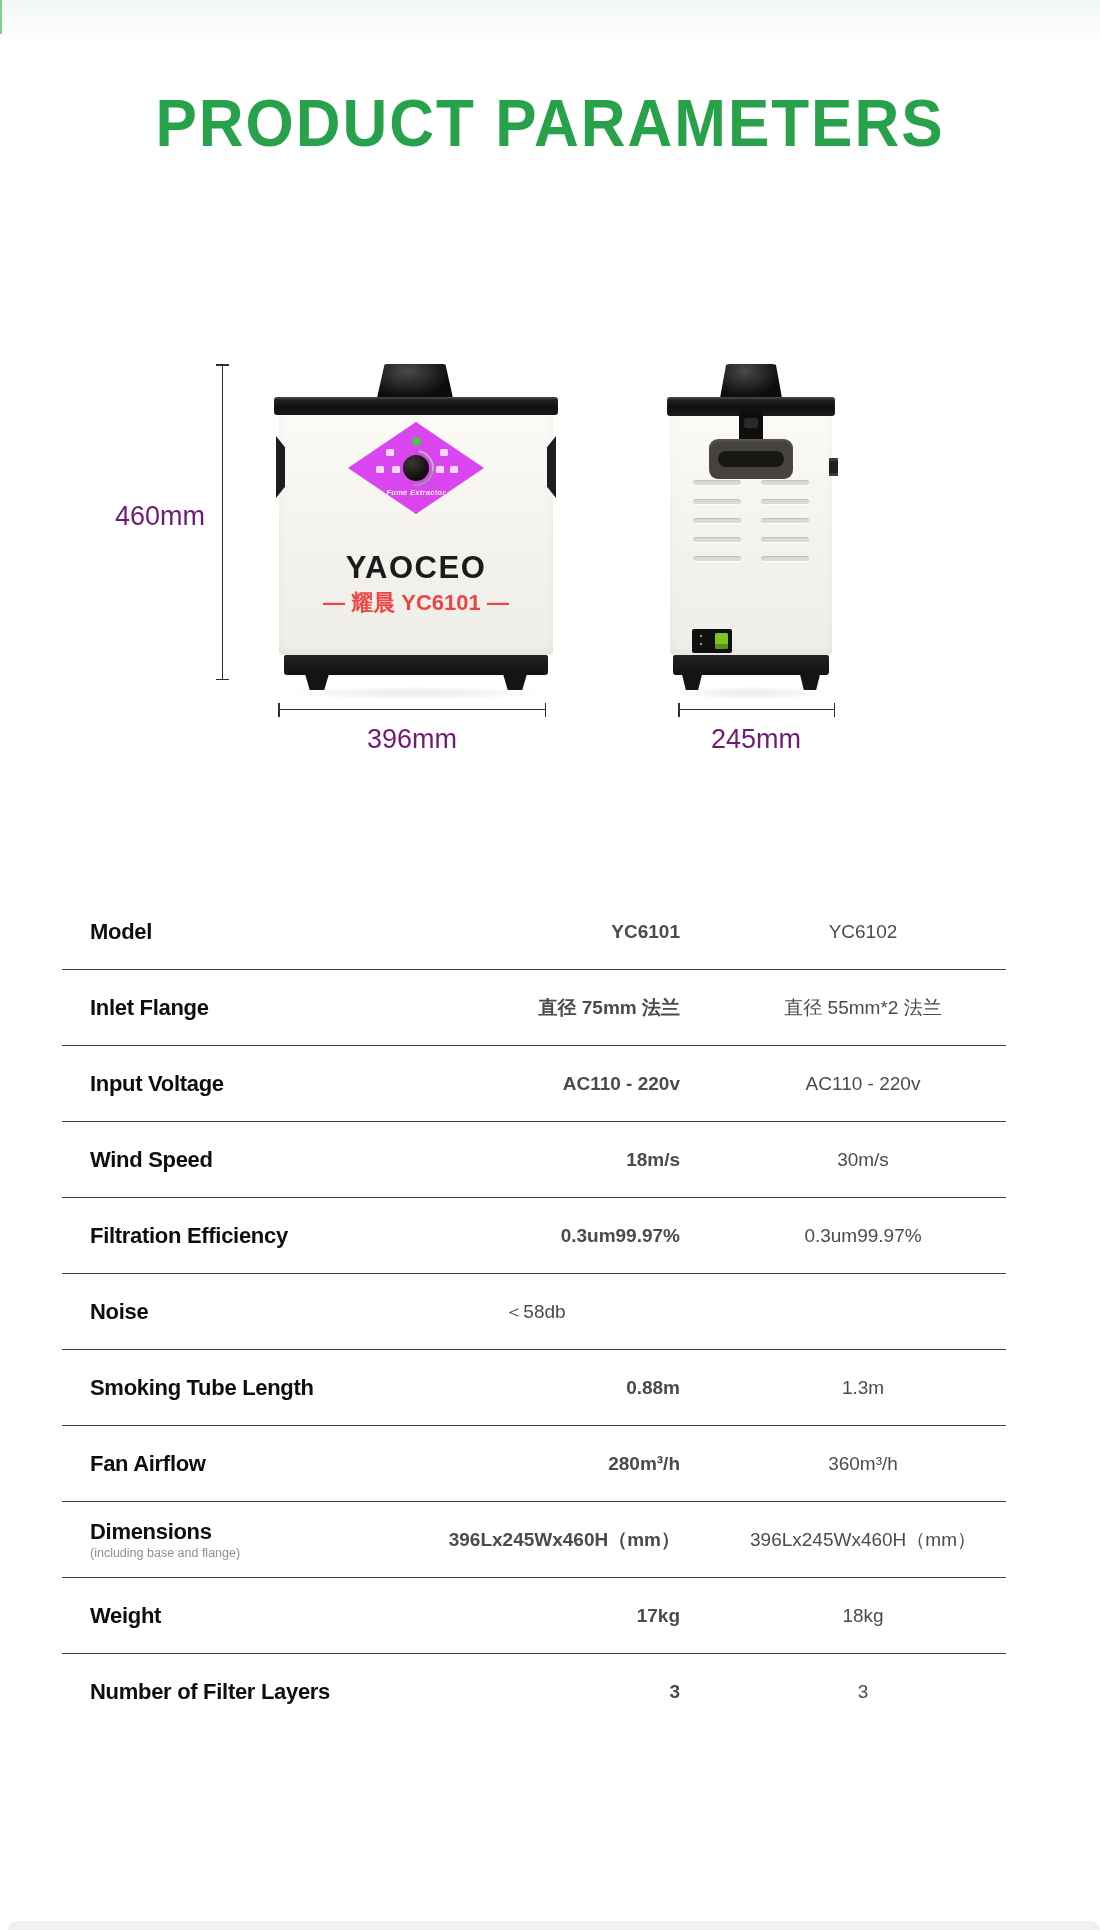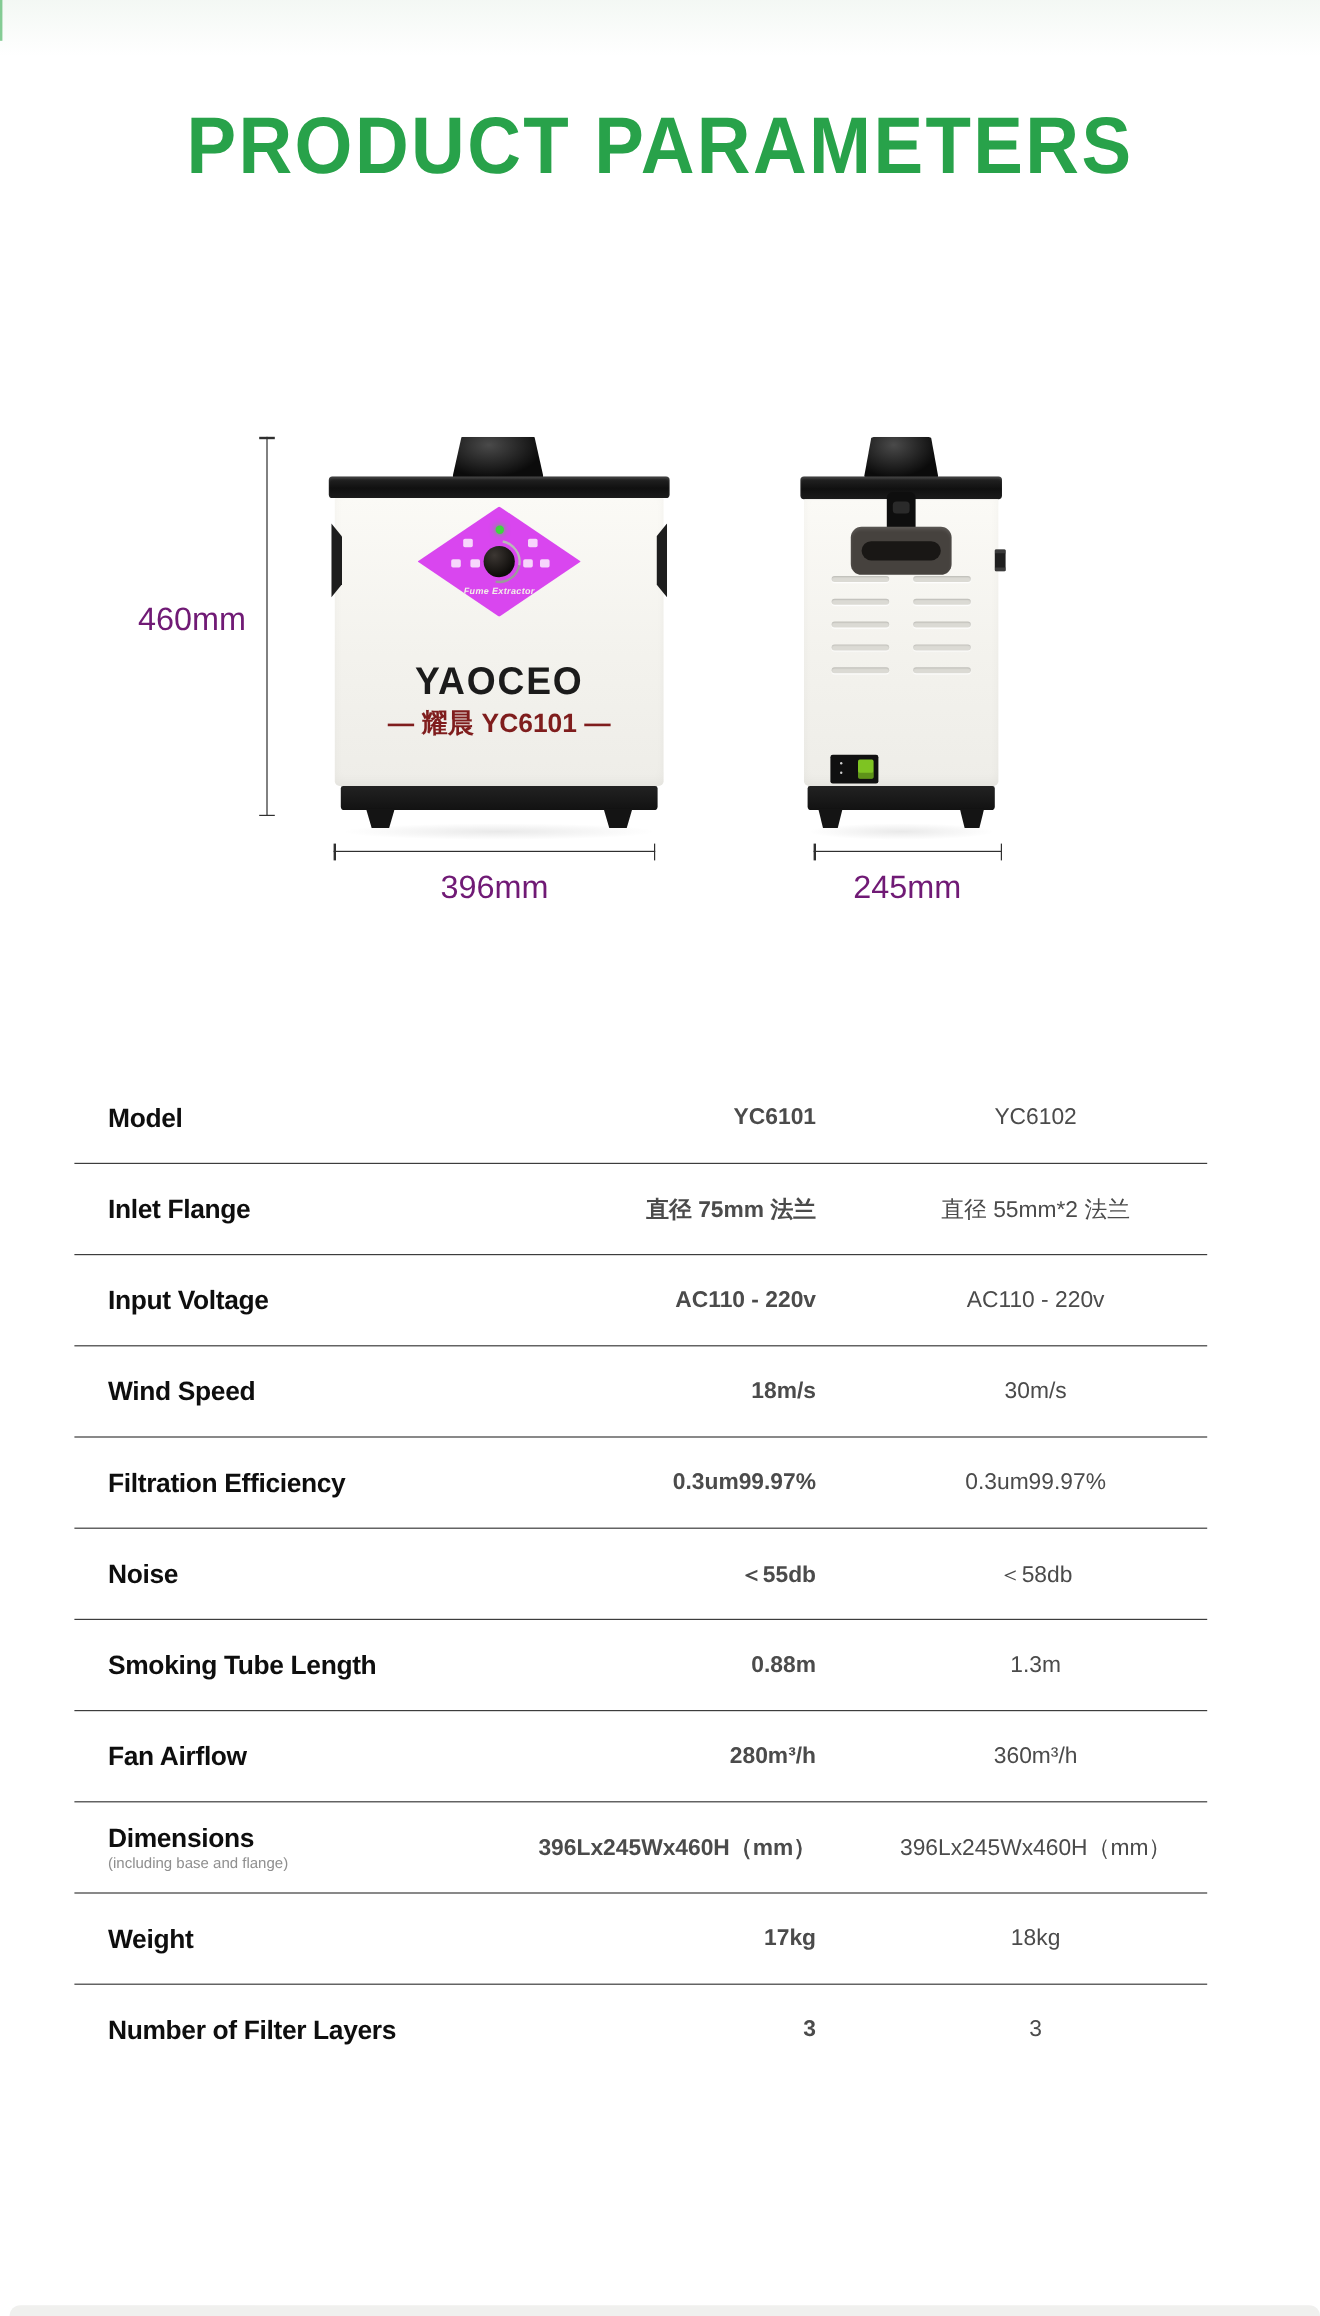--- a/index.html
+++ b/index.html
@@ -45,21 +45,21 @@
   .knob-ring{position:absolute;left:50px;top:28px;width:36px;height:36px;border-radius:50%;
         border:2px solid transparent;border-right-color:#b9b9b9;border-bottom-color:#9b9b9b;
         transform:rotate(-35deg);box-sizing:border-box;}
   .p-icon{position:absolute;width:8px;height:7px;border-radius:1.5px;background:rgba(255,255,255,.78);}
   .panel-label{position:absolute;left:0;top:66px;width:136px;text-align:center;
         font-size:7.5px;font-style:italic;font-weight:700;color:#f3efe9;letter-spacing:.3px;}
 
   .brand{position:absolute;left:0;top:186px;width:284px;text-align:center;
          font-size:31px;font-weight:800;letter-spacing:1.5px;color:#1b1b1b;transform:scaleY(1.04);}
   .model-line{position:absolute;left:0;top:224px;width:284px;text-align:center;
-         font-size:22px;font-weight:700;color:#7f1d1d;}
+         font-size:22px;font-weight:700;color:#ef4444;}
 
   
   .latch{position:absolute;left:72px;top:46px;width:24px;height:36px;background:#0e0e0e;
          border-radius:5px;box-shadow:inset 0 -3px 0 rgba(255,255,255,.07);}
   .latch::after{content:"";position:absolute;left:5px;top:8px;width:14px;height:10px;
          border-radius:3px;background:#2a2a2a;}
   .handle{position:absolute;left:42px;top:75px;width:84px;height:40px;background:#46423e;
           border-radius:9px;box-shadow:inset 0 2px 3px rgba(255,255,255,.12);}
   .handle::after{content:"";position:absolute;left:9px;top:12px;width:66px;height:16px;
           border-radius:8px;background:#191715;}
@@ -219,21 +219,20 @@
       </div>
       <div class="tval c1">0.3um99.97%</div>
       <div class="tval c2">0.3um99.97%</div>
     </div>
 
     <div class="trow">
       <div class="tlabel">
         <div class="tlabel-main">Noise</div>
 
       </div>
-      <div class="tval c1">＜55db</div>
       <div class="tval c2">＜58db</div>
     </div>
 
     <div class="trow">
       <div class="tlabel">
         <div class="tlabel-main">Smoking Tube Length</div>
 
       </div>
       <div class="tval c1">0.88m</div>
       <div class="tval c2">1.3m</div>

